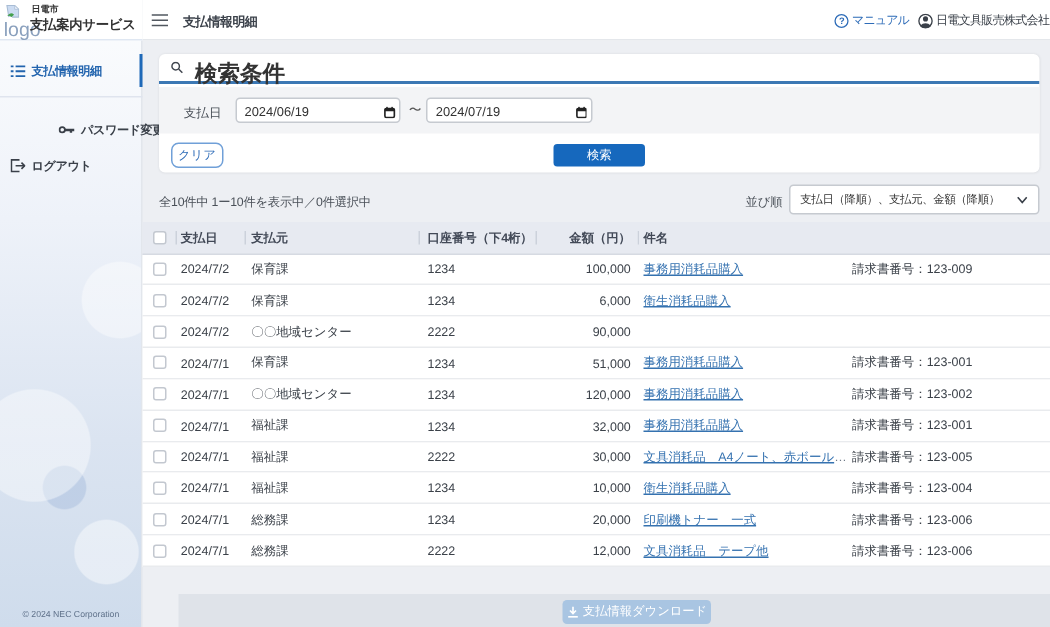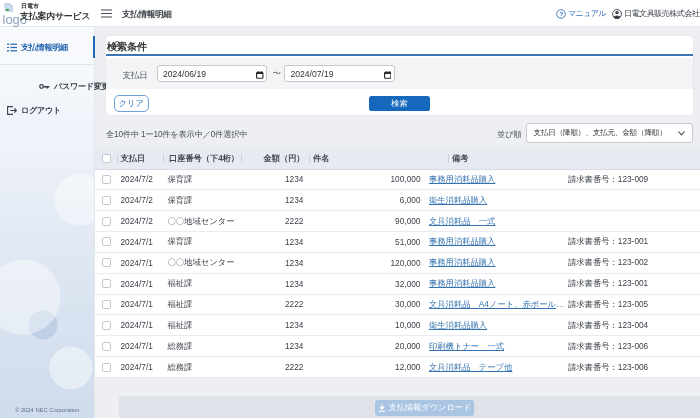--- a/index.html
+++ b/index.html
@@ -37,21 +37,21 @@
   #hamb { position:absolute; left:6px; top:9px; }
   #pagetitle { position:absolute; left:27px; top:8.5px; font-size:8.6px; font-weight:bold; color:#3c424b; letter-spacing:-0.35px; white-space:nowrap; }
   #manual { position:absolute; left:461px; top:8px; font-size:8px; color:#2e6cb8; display:flex; align-items:center; letter-spacing:-0.6px; white-space:nowrap; }
   #corpname { position:absolute; left:517px; top:8px; font-size:8px; color:#3a4049; display:flex; align-items:center; letter-spacing:-0.45px; white-space:nowrap; }
 
   
   #card { position:absolute; left:106px; top:36px; width:587px; height:79px; background:#fff;
     border-radius:4px; box-shadow:0 0 2px rgba(0,0,0,.08); }
   #cardhead { position:absolute; left:0; top:0; width:587px; height:19.5px;
     border-bottom:2px solid #3c78b4; border-radius:4px 4px 0 0; }
-  #cardhead span { position:absolute; left:1px; top:3.8px; font-size:10px; font-weight:bold; color:#333; letter-spacing:0; }
+  #cardhead span { position:absolute; left:24px; top:3.8px; font-size:15px; font-weight:bold; color:#333; letter-spacing:0; }
   #cardhead svg { position:absolute; left:8px; top:5px; }
   #formband { position:absolute; left:0; top:21.5px; width:587px; height:31px; background:#f3f4f6; }
   #lbl-pay { position:absolute; left:16.5px; top:33.5px; font-size:8.4px; color:#4a5058; }
   .dinput { position:absolute; top:28.8px; width:110.5px; height:17.7px; background:#fff;
     border:1px solid #c6cad0; border-radius:3px; font-size:8.6px; color:#333;
     display:flex; align-items:center; }
   .dinput .dtxt { margin-left:5.5px; }
   .dinput svg { position:absolute; right:2.5px; top:5.2px; }
   #din1 { left:50.5px;align-items:center; }
   #din2 { left:178px; }
@@ -202,24 +202,24 @@
         <path d="M0.5 0.5 L3.5 4 L6.5 0.5" fill="none" stroke="#3a4049" stroke-width="1.1"></path>
       </svg>
   </div>
 
   <div id="table">
     <div class="trow" id="thead">
       <div class="c1">
           <span class="cb"></span>
         </div>
       <div class="c2 hsep">支払日</div>
+      <div class="c3 hsep">支払元</div>
       <div class="c4 hsep">口座番号（下4桁）</div>
       <div class="c5 hsep">金額（円）</div>
       <div class="c6 hsep">件名</div>
-      <div class="c7 hsep">備考</div>
     </div>
   <div class="trow">
         <div class="c1">
           <span class="cb"></span>
         </div>
         <div class="c2">2024/7/2</div>
         <div class="c3">保育課</div>
         <div class="c4">1234</div>
         <div class="c5">100,000</div>
         <div class="c6"><a class="lnk" href="#">事務用消耗品購入</a></div>
@@ -236,21 +236,20 @@
         <div class="c6"><a class="lnk" href="#">衛生消耗品購入</a></div>
       </div>
       <div class="trow">
         <div class="c1">
           <span class="cb"></span>
         </div>
         <div class="c2">2024/7/2</div>
         <div class="c3">〇〇地域センター</div>
         <div class="c4">2222</div>
         <div class="c5">90,000</div>
-        <div class="c6"><a class="lnk" href="#">文具消耗品　一式</a></div>
       </div>
       <div class="trow">
         <div class="c1">
           <span class="cb"></span>
         </div>
         <div class="c2">2024/7/1</div>
         <div class="c3">保育課</div>
         <div class="c4">1234</div>
         <div class="c5">51,000</div>
         <div class="c6"><a class="lnk" href="#">事務用消耗品購入</a></div>

